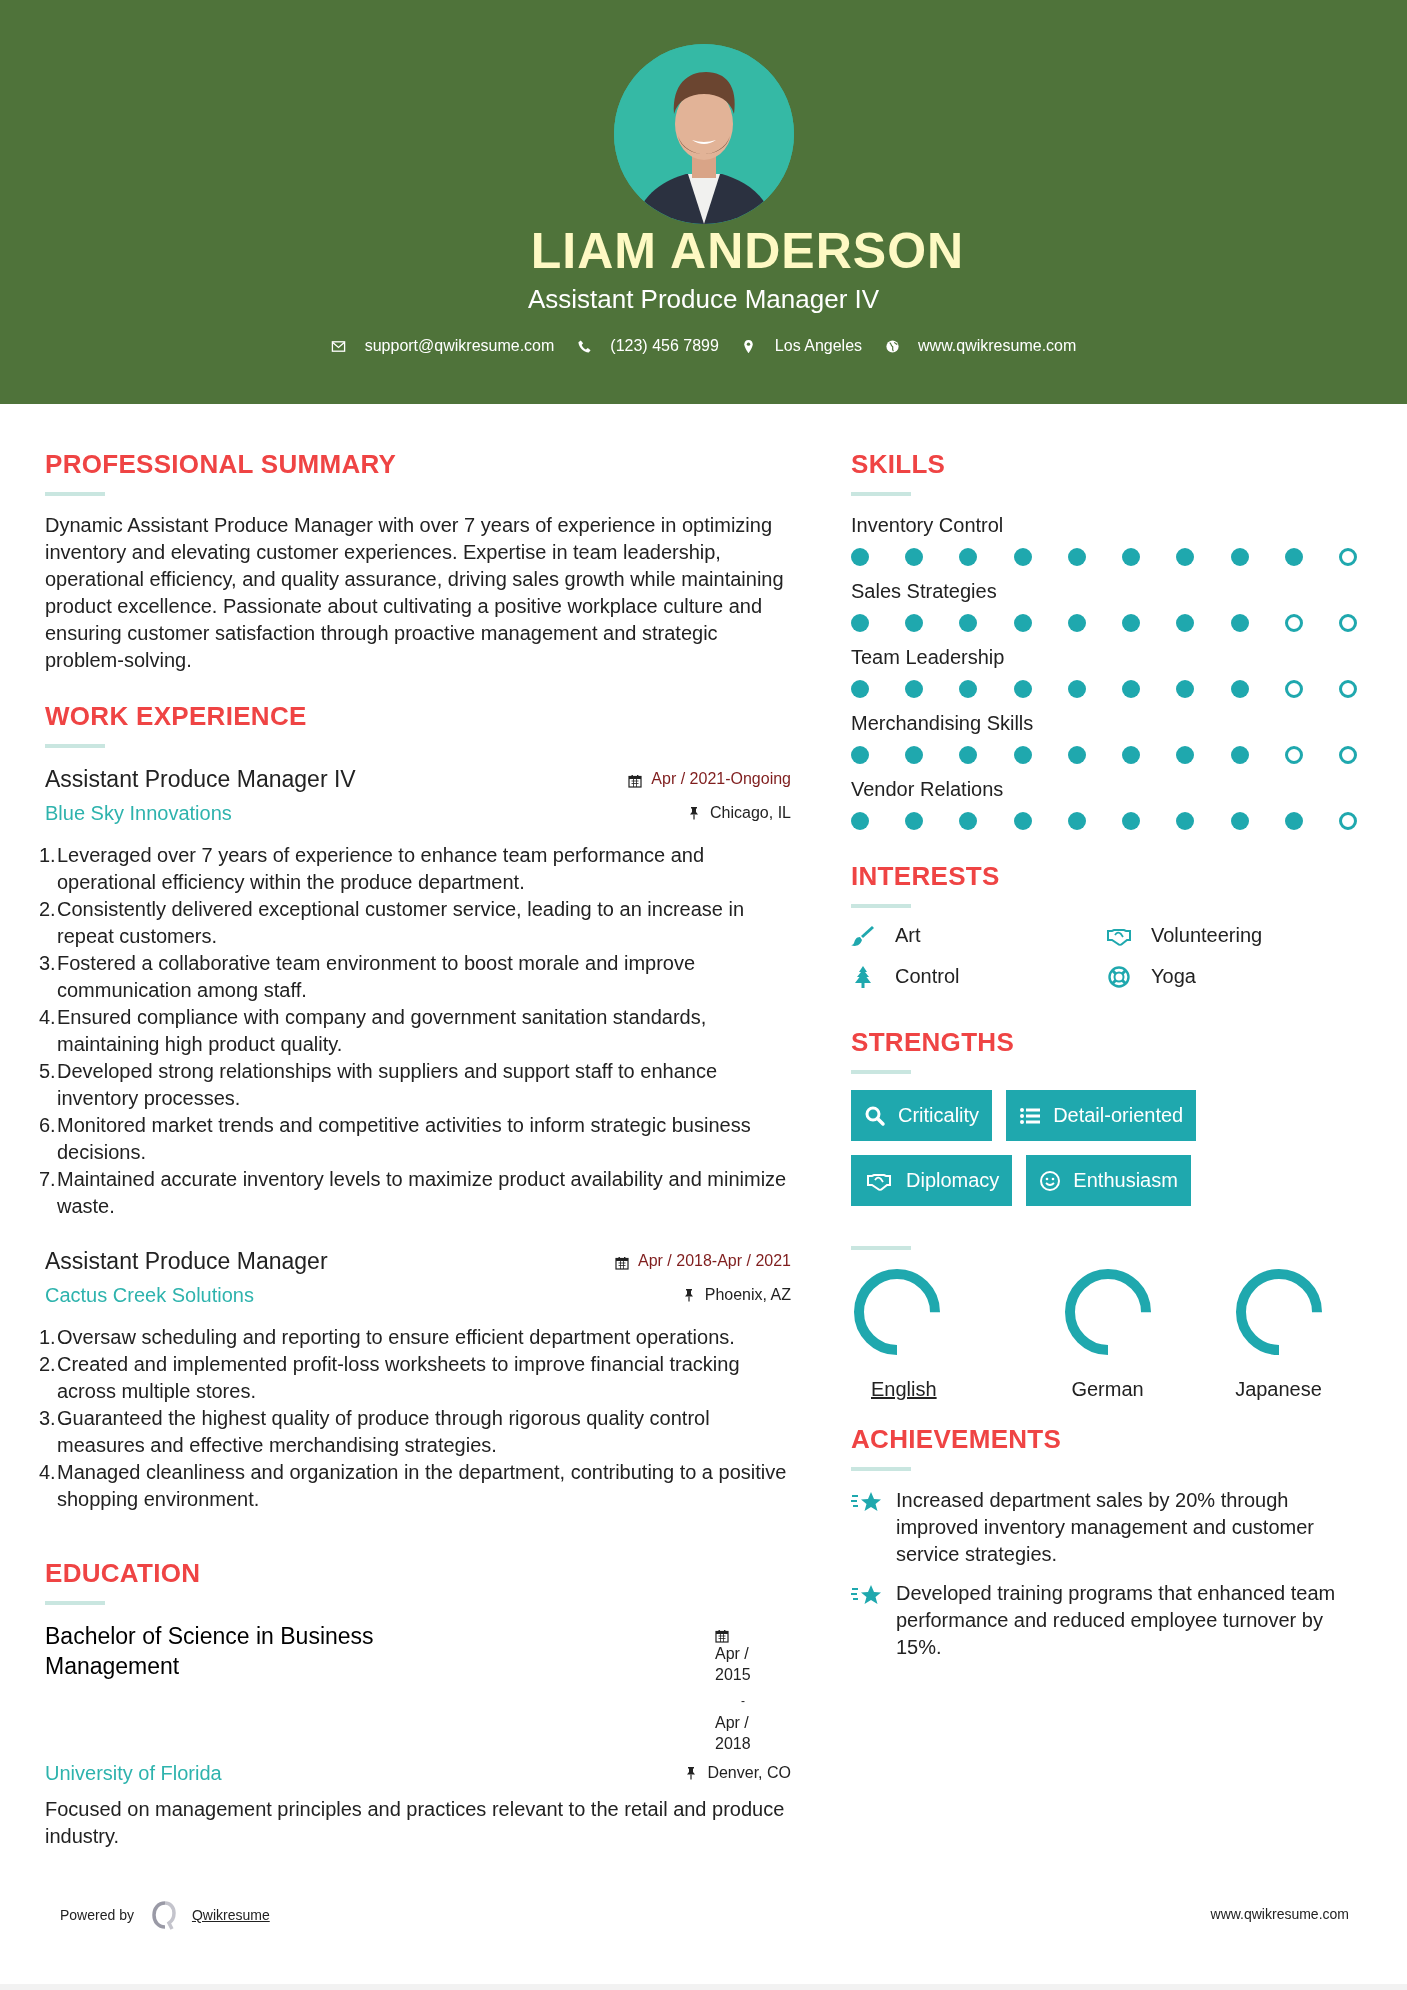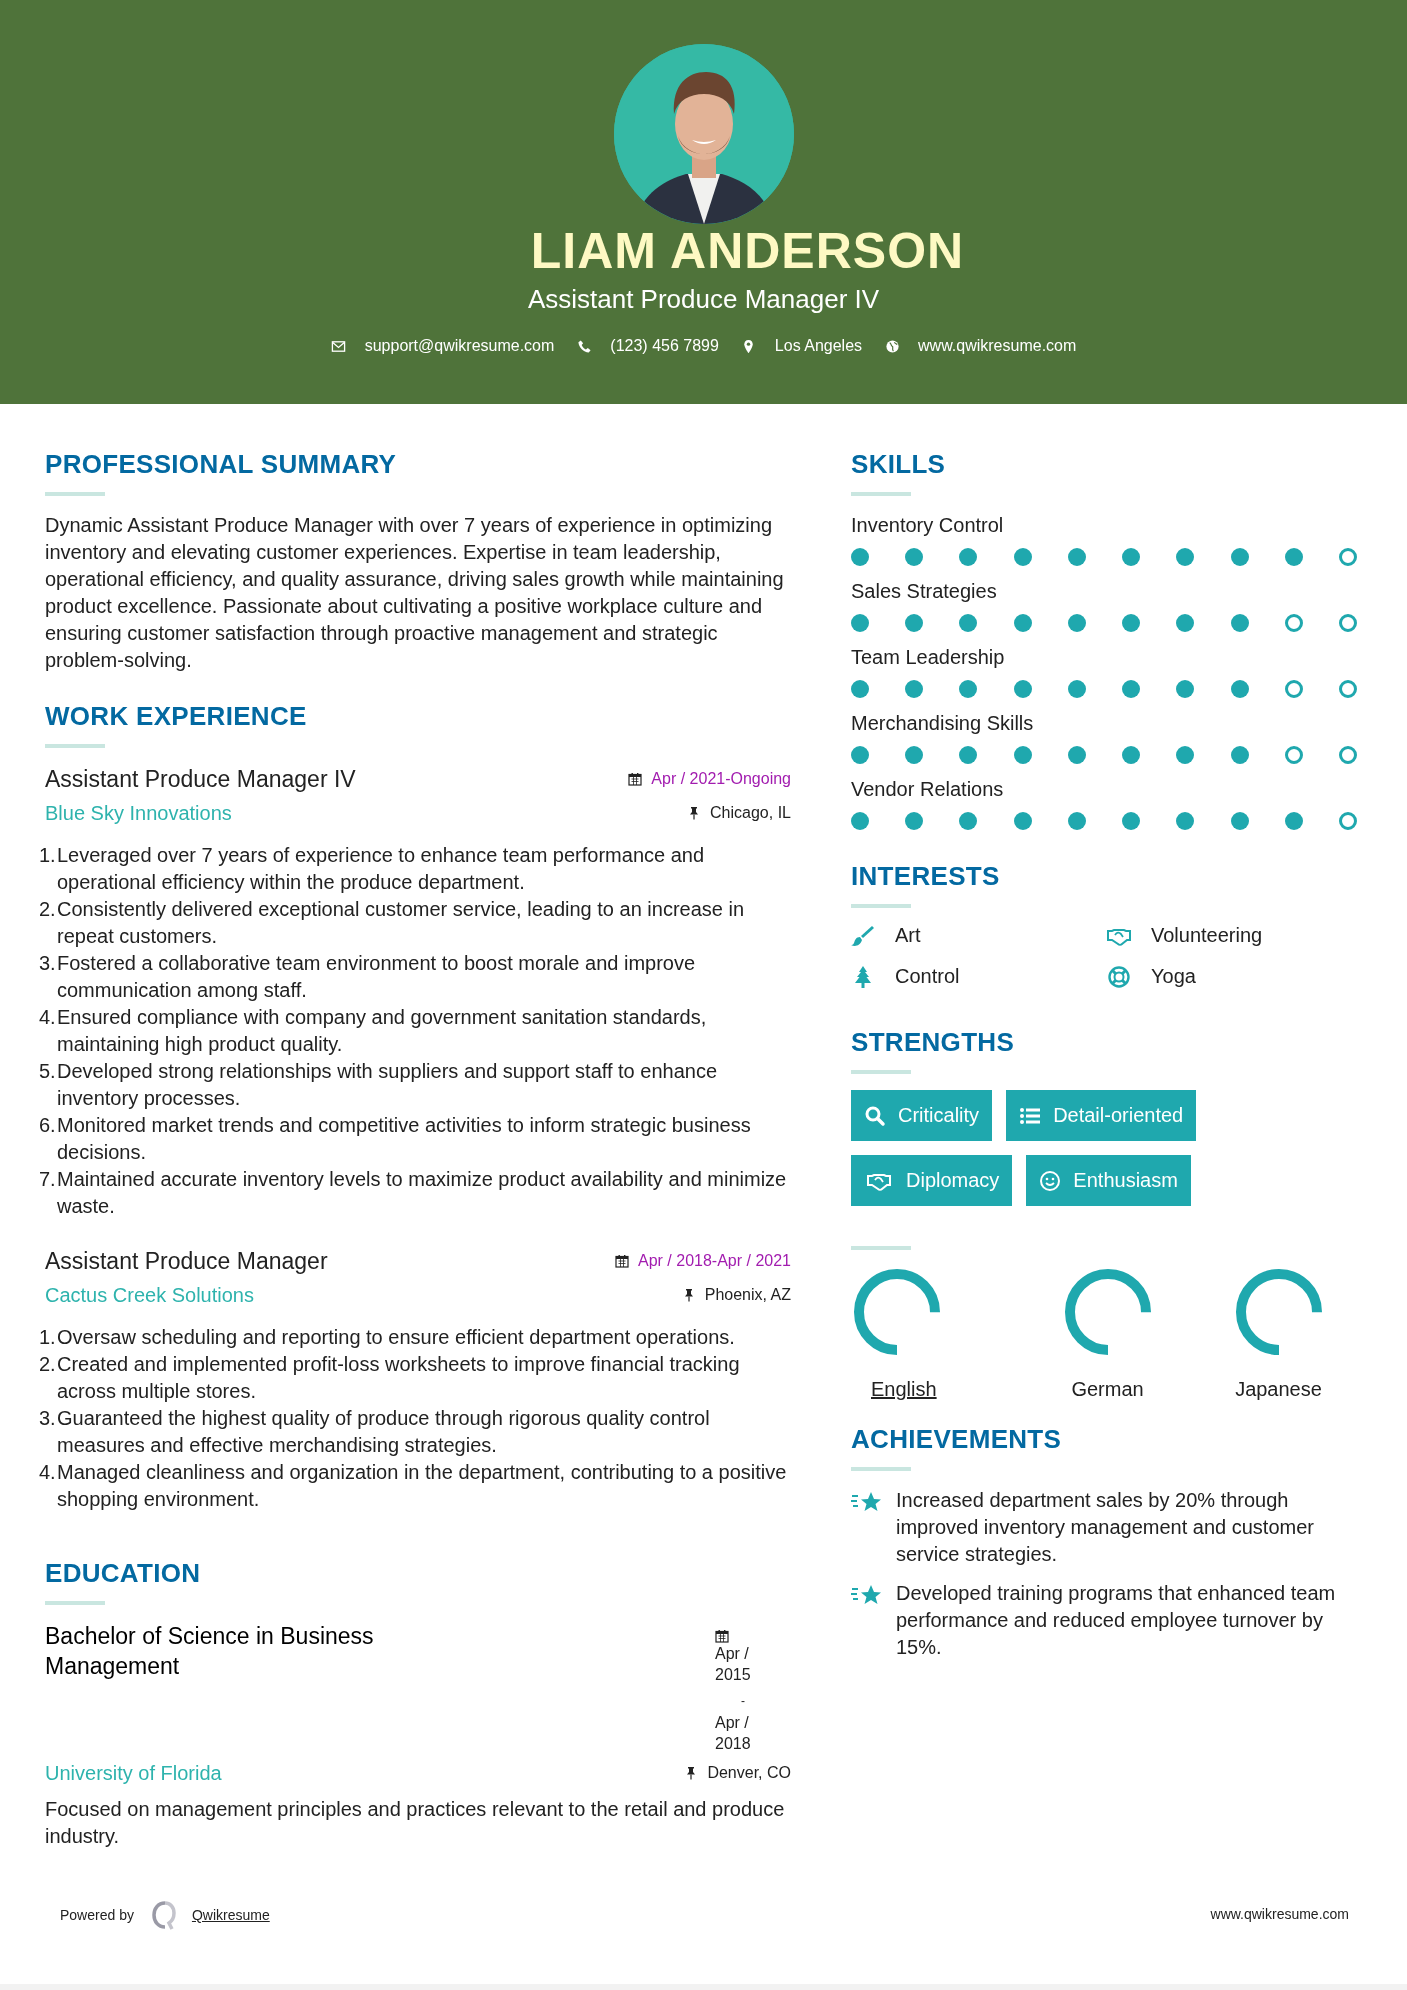--- a/index.html
+++ b/index.html
@@ -14,30 +14,30 @@
   .title { position: absolute; left: 0; width: 1407px; top: 284px; text-align: center; color: #fff; font-size: 26px; }
   .contacts { position: absolute; left: 0; width: 1407px; top: 337px; display: flex; justify-content: center; align-items: center; color: #fff; font-size: 16px; }
   .contact { display: flex; align-items: center; margin: 0 11px; }
   .contact .ci { width: 16px; height: 16px; margin-right: 18px; display: inline-flex; align-items: center; justify-content: center; }
   .contact .ci svg { width: 15px; height: 15px; }
 
   
   .left { position: absolute; left: 45px; top: 448px; width: 746px; }
   .right { position: absolute; left: 851px; top: 448px; width: 520px; }
 
-  .sec-title { font-size: 26px; font-weight: bold; color: #0369a1; letter-spacing: 0.3px; line-height: 32px; }
+  .sec-title { font-size: 26px; font-weight: bold; color: #ef4444; letter-spacing: 0.3px; line-height: 32px; }
   .sec-rule { width: 60px; height: 4px; background: #c9e6e0; margin-top: 12px; margin-bottom: 16px; }
   .right .sec-rule { width: 60px; }
 
   .summary { font-size: 20px; line-height: 27px; color: #222; }
 
   .job { margin-top: 0; }
   .job-head { display: flex; justify-content: space-between; align-items: flex-start; }
   .job-title { font-size: 23px; line-height: 30px; color: #222; }
-  .job-date { font-size: 16px; color: #a21caf; display: flex; align-items: center; margin-top: 6px; }
+  .job-date { font-size: 16px; color: #7f1d1d; display: flex; align-items: flex-end; margin-top: 6px; }
   .job-sub { display: flex; justify-content: space-between; align-items: center; margin-top: 6px; }
   .company { font-size: 20px; color: #2eb3ad; line-height: 26px; }
   .job-loc { font-size: 16px; color: #222; display: flex; align-items: center; }
   .ico-sm { width: 14px; height: 14px; margin-right: 9px; display: inline-flex; }
   .ico-sm svg { width: 14px; height: 14px; }
 
   ol.duties { list-style: none; margin-top: 16px; }
   ol.duties li { font-size: 20px; line-height: 27px; color: #222; display: flex; }
   ol.duties li .num { width: 18px; flex: none; margin-left: -6px; }
   ol.duties li .txt { flex: 1; }

